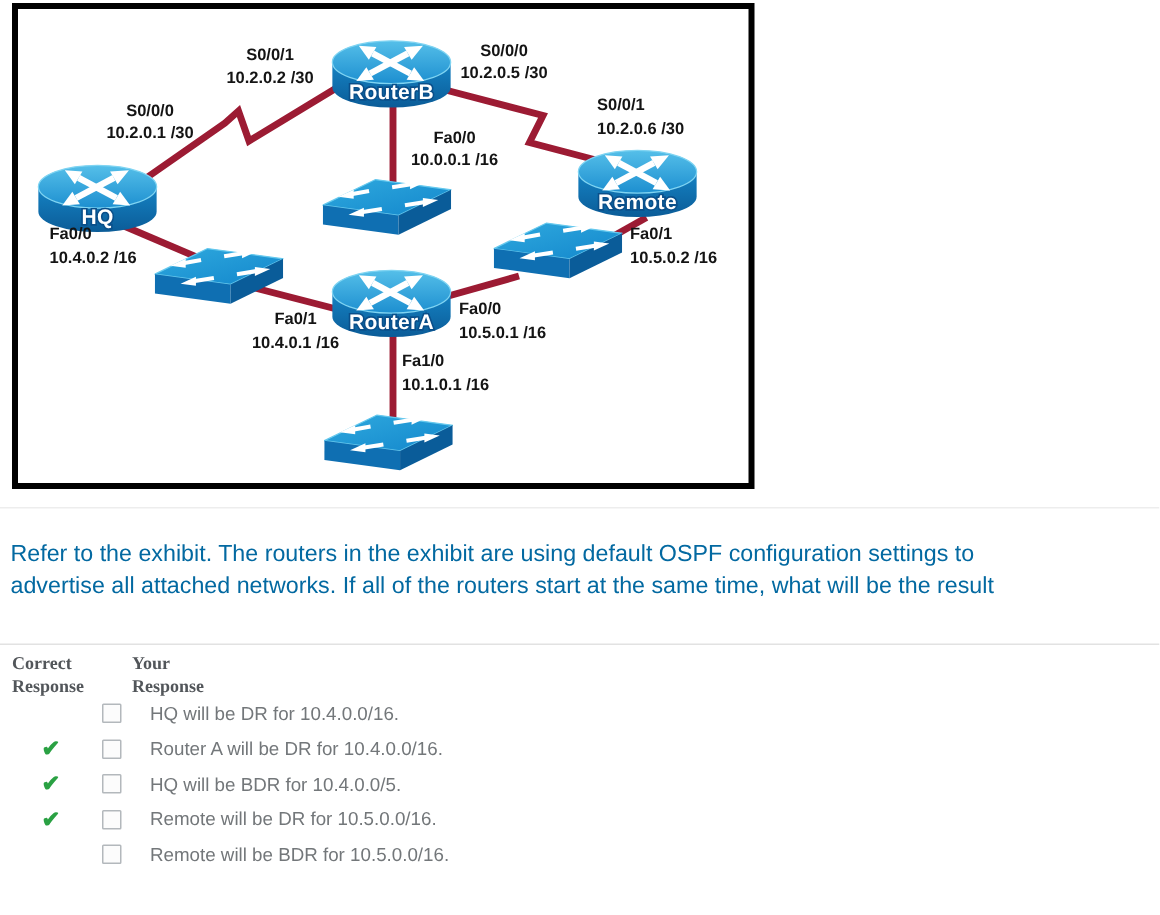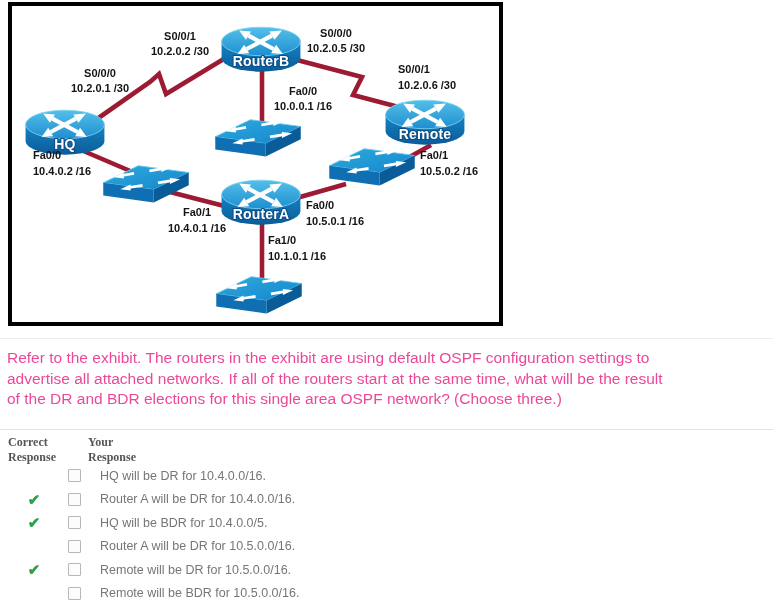--- a/index.html
+++ b/index.html
@@ -14,22 +14,22 @@
   .exhibit svg{display:block;}
   svg text{font-family:"Liberation Sans",sans-serif;}
   .iflabel{font-size:11px;font-weight:bold;fill:#141414;}
   .devlabel{
     font-size:14px;font-weight:bold;fill:#ffffff;
     stroke:#0a4f8a;stroke-width:2.2px;paint-order:stroke;letter-spacing:.2px;
   }
   .divider1{position:absolute;left:0;top:338px;width:773px;border-top:1px solid #ededed;}
   .divider2{position:absolute;left:0;top:429px;width:773px;border-top:1px solid #e2e2e2;}
   .question{
-    position:absolute;left:7px;top:348px;width:766px;
-    font-size:15.5px;line-height:20.6px;color:#ec4899;
+    position:absolute;left:7px;top:360px;width:766px;
+    font-size:15.5px;line-height:20.6px;color:#0369a1;
   }
   .colhead{position:absolute;font-size:12px;font-weight:bold;color:#52565a;line-height:15px;font-family:Liberation Serif, serif;}
   .colhead.correct{left:8px;top:435px;width:62px;}
   .colhead.your{left:88px;top:435px;width:68px;}
   .rows{position:absolute;left:0;top:464px;width:480px;}
   .row{display:flex;align-items:center;height:23.5px;}
   .mark{
     width:68px;text-align:center;color:#2aa143;
     font-size:15px;font-weight:bold;line-height:1;flex:0 0 auto;
   }
@@ -148,21 +148,20 @@
       <text class="iflabel" x="268" y="260">10.1.0.1 /16</text>
     </g>
   </svg>
 </div>
 
 <div class="divider1"></div>
 
 <div class="question">
   <div>Refer to the exhibit. The routers in the exhibit are using default OSPF configuration settings to</div>
   <div>advertise all attached networks. If all of the routers start at the same time, what will be the result</div>
-  <div>of the DR and BDR elections for this single area OSPF network? (Choose three.)</div>
 </div>
 
 <div class="divider2"></div>
 
 <div class="colhead correct">Correct Response</div>
 <div class="colhead your">Your Response</div>
 
 <div class="rows">
   <div class="row">
     <span class="mark"></span>
@@ -173,25 +172,20 @@
     <span class="mark">✔</span>
     <span class="cb"></span>
     <span class="lab">Router A will be DR for 10.4.0.0/16.</span>
   </div>
   <div class="row">
     <span class="mark">✔</span>
     <span class="cb"></span>
     <span class="lab">HQ will be BDR for 10.4.0.0/5.</span>
   </div>
   <div class="row">
-    <span class="mark"></span>
-    <span class="cb"></span>
-    <span class="lab">Router A will be DR for 10.5.0.0/16.</span>
-  </div>
-  <div class="row">
     <span class="mark">✔</span>
     <span class="cb"></span>
     <span class="lab">Remote will be DR for 10.5.0.0/16.</span>
   </div>
   <div class="row">
     <span class="mark"></span>
     <span class="cb"></span>
     <span class="lab">Remote will be BDR for 10.5.0.0/16.</span>
   </div>
 </div>

